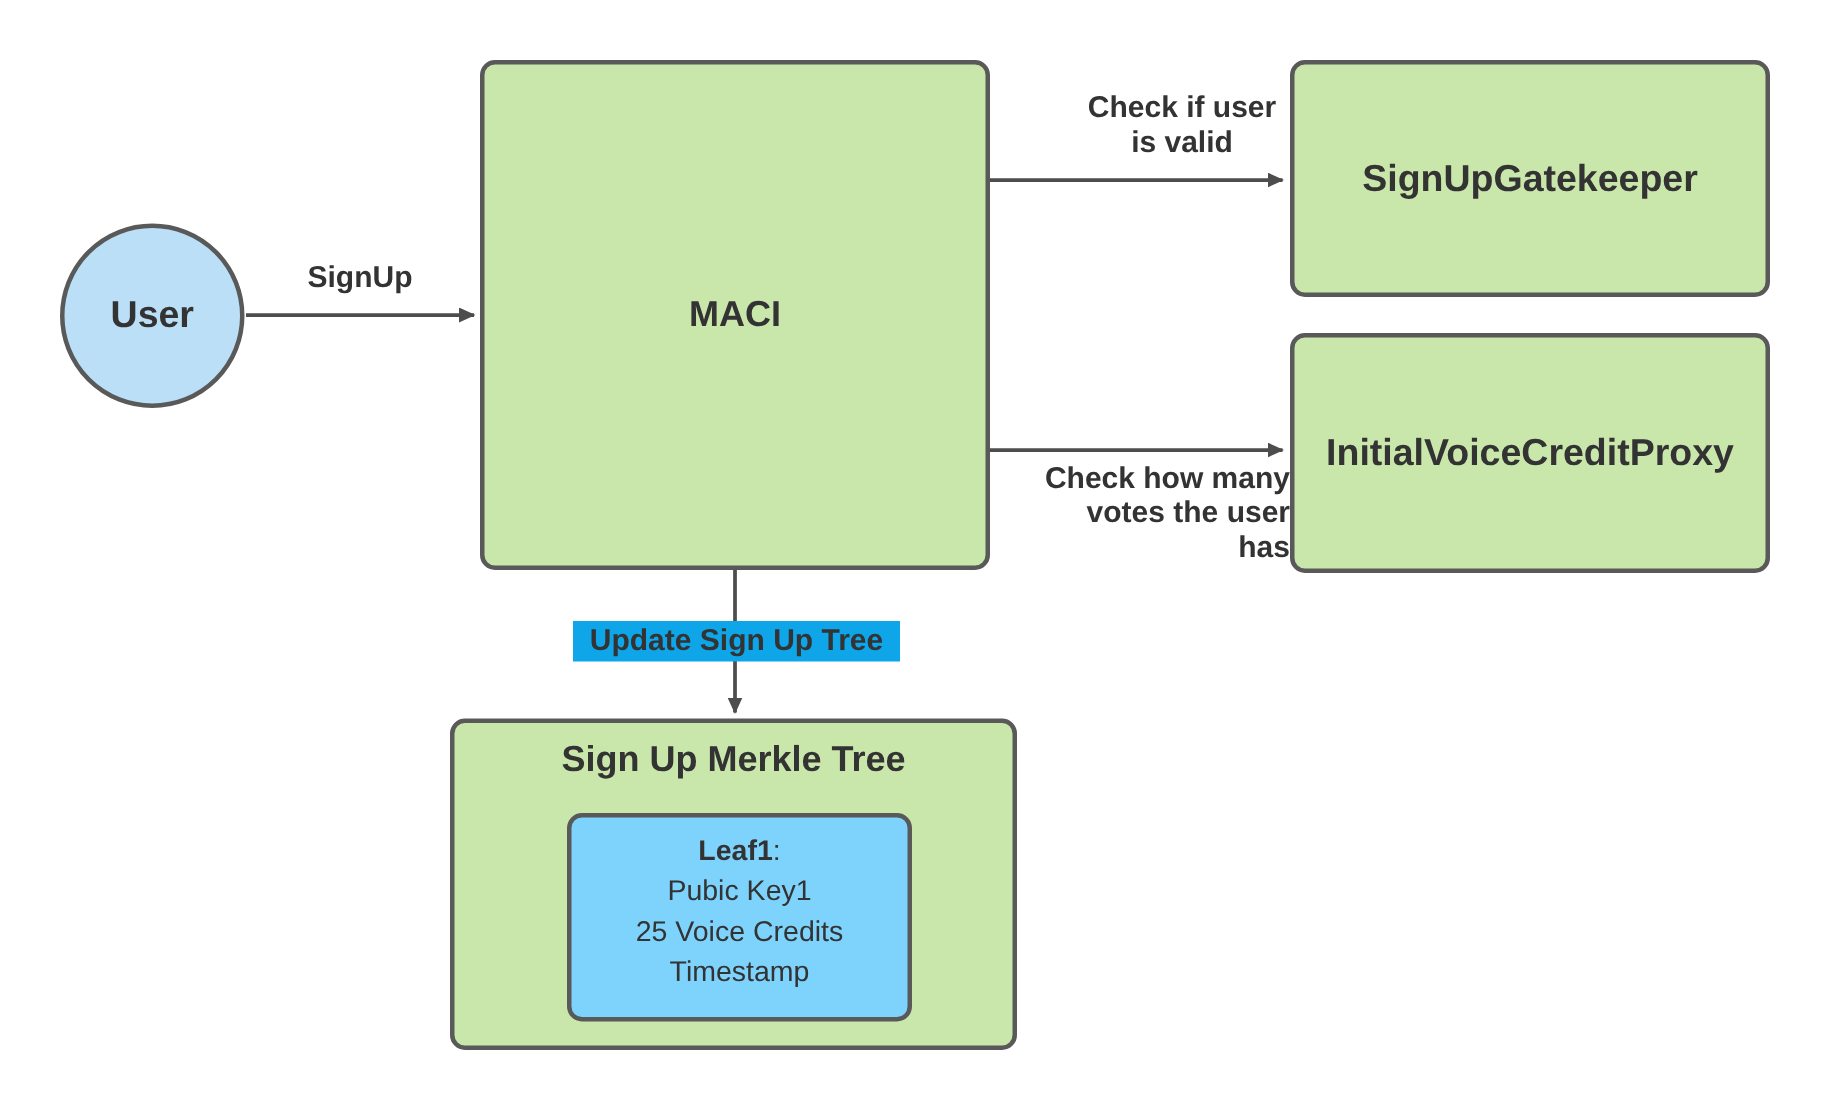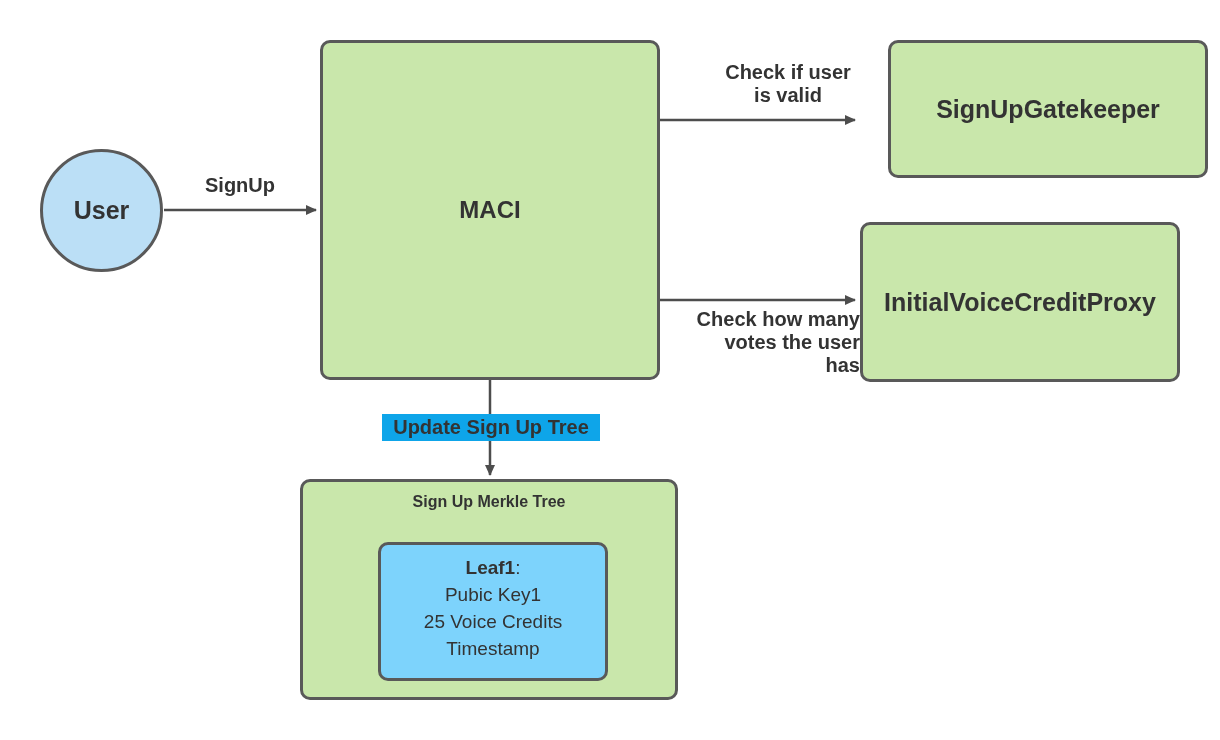--- a/index.html
+++ b/index.html
@@ -35,31 +35,31 @@
   }
   .green { background: var(--node-fill-green, #c9e7ab); border-radius: 10px; }
 
   #node-user {
     left: 40px; top: 149px; width: 123px; height: 123px;
     border-radius: 50%;
     background: var(--node-fill-blue, #bbdff6);
     font-size: 25px;
   }
   #node-maci  { left: 320px; top: 40px;  width: 340px; height: 340px; font-size: 24px; }
-  #node-gatekeeper { left: 888px; top: 40px;  width: 320px; height: 138px; font-size: 25px; }
+  #node-gatekeeper { left: 860px; top: 40px;  width: 320px; height: 158px; font-size: 25px; }
   #node-proxy { left: 860px; top: 222px; width: 320px; height: 160px; font-size: 25px; }
 
   #node-merkle {
     left: 300px; top: 479px; width: 378px; height: 221px;
     display: block;
   }
   .merkle-title {
     margin-top: 11px;
     text-align: center;
-    font-size: 16px;
+    font-size: 24px;
     font-weight: bold;
   }
   #leaf-card {
     position: absolute;
     left: 75px; top: 60px; width: 230px; height: 139px;
     box-sizing: border-box;
     background: #7dd3fc;
     border: 3px solid var(--node-border, #595959);
     border-radius: 10px;
     font-weight: normal;

